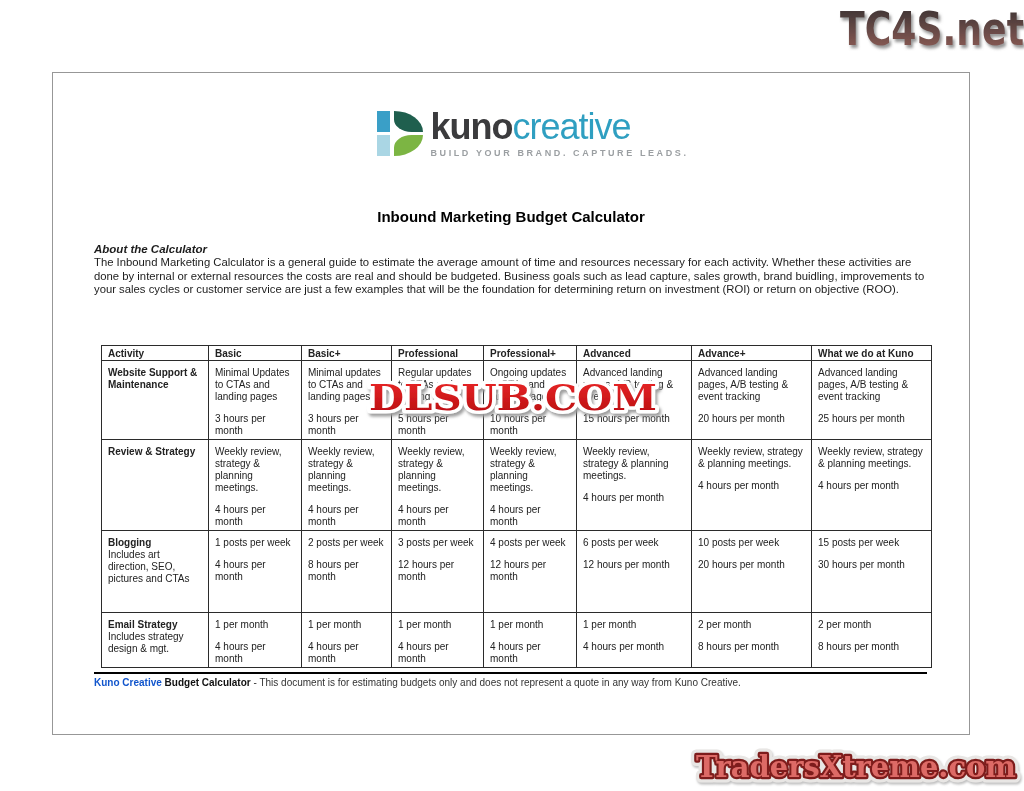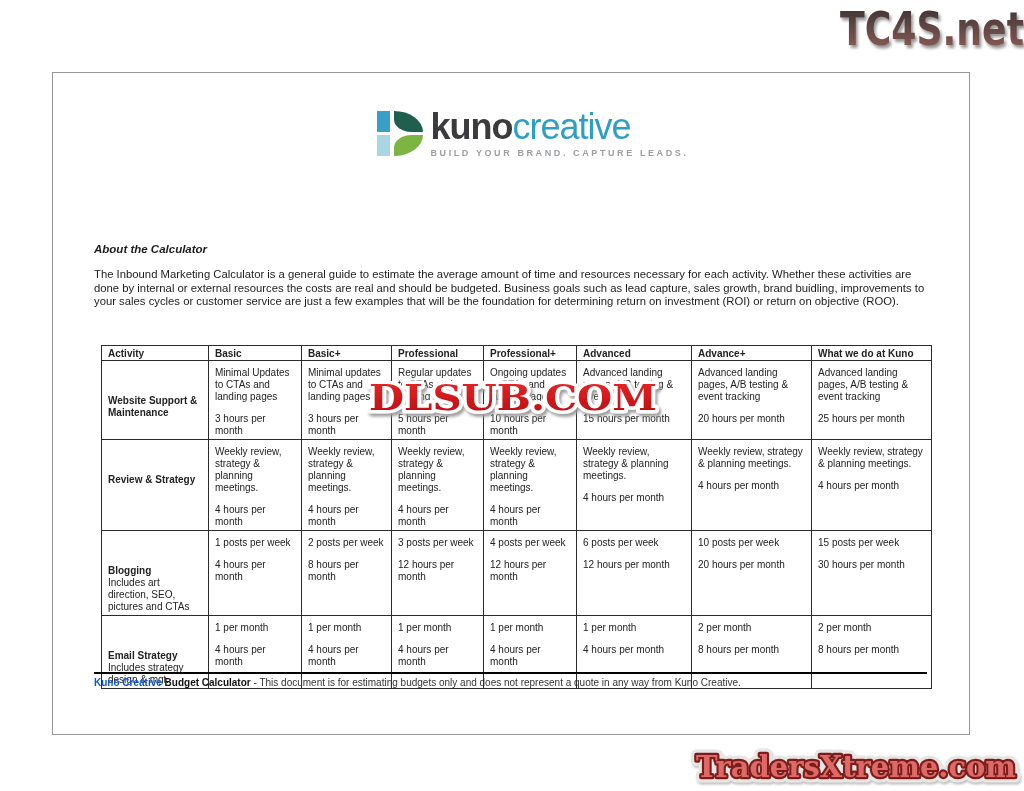--- a/index.html
+++ b/index.html
@@ -25,39 +25,39 @@
     border-radius:60% 0 100% 0;}
   .logo-textcol{display:flex;flex-direction:column;}
   .logo-line{font-size:36px;line-height:36px;letter-spacing:-1px;margin-top:-2px;}
   .logo-kuno{font-weight:bold;color:#3b3b3d;}
   .logo-creative{font-weight:400;color:#2f9fc1;}
   .logo-tagline{font-size:9px;font-weight:bold;letter-spacing:2.6px;color:#9b9fa2;margin-top:3px;}
   
   .doc-title{position:absolute;left:0;top:135px;width:100%;text-align:center;
     font-size:15px;font-weight:bold;color:#000;}
   .about{position:absolute;left:41px;top:170px;width:833px;color:#1c1c1c;}
-  .about-heading{font-size:11.5px;font-weight:bold;font-style:italic;margin-bottom:13px;}
+  .about-heading{font-size:11.5px;font-weight:bold;font-style:italic;margin-bottom:1px;}
   .about-body{font-size:11.3px;line-height:13.7px;}
   
   .budget-table{
     position:absolute;left:48px;top:272px;width:830px;border-collapse:collapse;
     table-layout:fixed;font-size:10px;color:#222;
   }
   .budget-table th,.budget-table td{
     border:1px solid #2b2b2b;vertical-align:top;text-align:left;
     padding:2px 5px 2px 6px;box-sizing:border-box;overflow:hidden;
   }
   .budget-table th{font-weight:bold;height:15px;vertical-align:middle;padding-top:1px;padding-bottom:1px;}
   .budget-table col.c1{width:107px}.budget-table col.c2{width:93px}
   .budget-table col.c3{width:90px}.budget-table col.c4{width:92px}
   .budget-table col.c5{width:93px}.budget-table col.c6{width:115px}
   .budget-table col.c7{width:120px}.budget-table col.c8{width:120px}
   tr.r0{height:76px}tr.r1{height:71px}tr.r2{height:82px}tr.r3{height:47px}
   .cell-inner{padding-top:4px;line-height:12px;}
-  .activity-title{font-weight:bold;margin-top:28px;}
+  .activity-title{font-weight:bold;}
   .plan-hours{margin-top:10px;}
   
   .footer{position:absolute;left:41px;top:599px;width:833px;border-top:2px solid #000;padding-top:3px;
     font-size:10px;color:#333;}
   .footer-link{color:#1155cc;font-weight:bold;text-decoration:none;}
   .footer-bold{font-weight:bold;color:#111;}
   
   .wm{position:absolute;pointer-events:none;}
   .wm-tc4s{right:-4px;top:4px;width:190px;height:56px;}
   .wm-dlsub{left:363px;top:372px;width:302px;height:50px;}
@@ -76,20 +76,21 @@
         <div class="lm-c-top"></div>
         <div class="lm-c-bot"></div>
       </div>
       <div class="logo-textcol">
         <div class="logo-line"><span class="logo-kuno">kuno</span><span class="logo-creative">creative</span></div>
         <div class="logo-tagline">BUILD YOUR BRAND. CAPTURE LEADS.</div>
       </div>
     </div>
   </div>
 
+  <div class="doc-title">Inbound Marketing Budget Calculator</div>
 
   <div class="about">
     <div class="about-heading">About the Calculator</div>
     <div class="about-body">The Inbound Marketing Calculator is a general guide to estimate the average amount of time and resources necessary for each activity. Whether these activities are done by internal or external resources the costs are real and should be budgeted. Business goals such as lead capture, sales growth, brand buidling, improvements to your sales cycles or customer service are just a few examples that will be the foundation for determining return on investment (ROI) or return on objective (ROO).</div>
   </div>
 
   <table class="budget-table">
     <colgroup>
       <col class="c1">
         <col class="c2">

